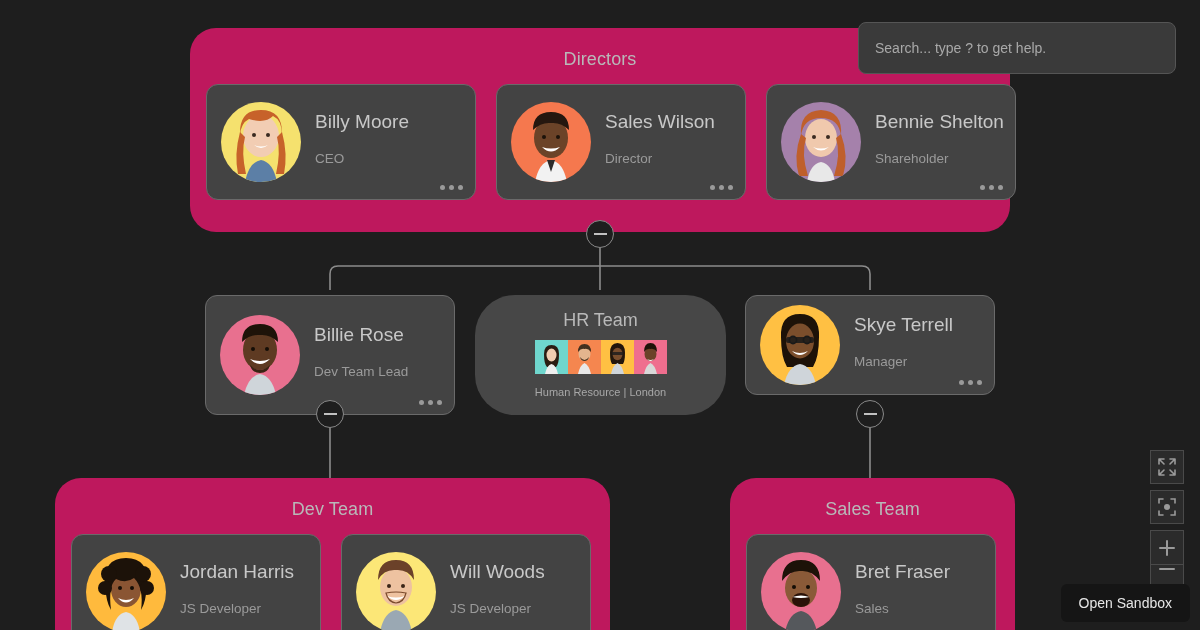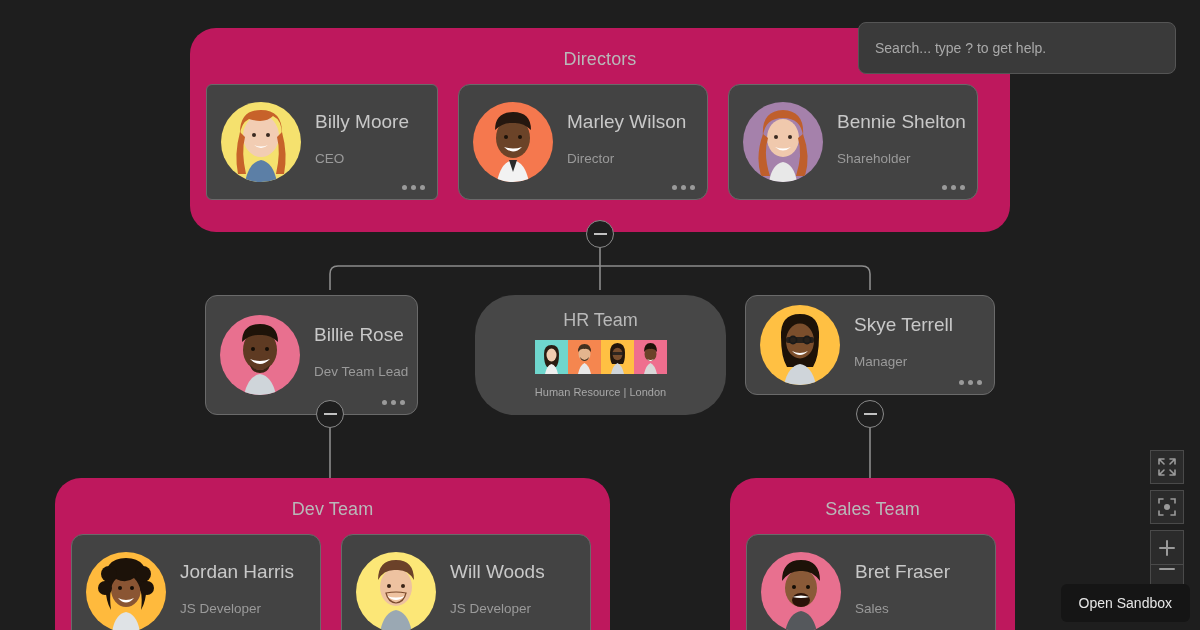--- a/index.html
+++ b/index.html
@@ -172,21 +172,21 @@
       <path d="M330 428 L330 478"></path>
 
       <path d="M870 428 L870 478"></path>
     </g>
   </svg>
 
   <div class="group" style="left:190px; top:28px; width:820px; height:204px;">
     <div class="group-title">Directors</div>
     <div class="group-body" style="padding-top:14px; gap:20px; padding-left:16px; padding-right:16px;">
 
-      <div class="card" style="width:232px;border-radius:6px;">
+      <div class="card" style="width:270px;">
         <div class="avatar" style="background:#f5e16e;">
           <svg class="face" viewBox="0 0 80 80">
             <ellipse cx="40" cy="34" rx="18" ry="21" fill="#f2cdb3"></ellipse>
             <path d="M19 33 Q18 8 40 8 Q62 8 61 33 Q61 18 52 14 Q44 22 28 17 Q20 21 19 33Z" fill="#c7622a"></path>
             <path d="M19 30 Q13 52 17 72 L25 72 Q20 50 24 35Z" fill="#c7622a"></path>
             <path d="M61 30 Q67 52 63 72 L55 72 Q60 50 56 35Z" fill="#c7622a"></path>
             <circle cx="33" cy="33" r="2" fill="#3a2a20"></circle>
               <circle cx="47" cy="33" r="2" fill="#3a2a20"></circle>
             <path d="M33 43 Q40 49 47 43 Q40 46 33 43Z" fill="#fff"></path>
             <path d="M24 80 Q28 60 40 58 Q52 60 56 80Z" fill="#5c7fa6"></path>
@@ -209,21 +209,21 @@
             <ellipse cx="40" cy="36" rx="17" ry="20" fill="#6b4328"></ellipse>
             <path d="M22 28 Q22 10 40 10 Q58 10 58 28 Q50 20 40 21 Q30 20 22 28Z" fill="#25170f"></path>
             <circle cx="33" cy="35" r="2" fill="#1c1209"></circle>
               <circle cx="47" cy="35" r="2" fill="#1c1209"></circle>
             <path d="M31 45 Q40 54 49 45 Q40 48 31 45Z" fill="#fff"></path>
             <path d="M24 80 Q28 60 40 58 Q52 60 56 80Z" fill="#f2f2f2"></path>
             <path d="M36 58 L40 70 L44 58Z" fill="#2b2b2b"></path>
           </svg>
         </div>
         <div class="person-text">
-          <div class="person-name">Marley Wilson</div>
+          <div class="person-name">Sales Wilson</div>
           <div class="person-role">Director</div>
         </div>
         <div class="dots">
             <i></i>
             <i></i>
             <i></i>
           </div>
       </div>
 
       <div class="card" style="width:250px;">
@@ -250,21 +250,21 @@
           </div>
       </div>
 
     </div>
   </div>
 
   <div class="toggle" style="left:586px; top:220px;">
     <span class="bar"></span>
   </div>
 
-  <div class="card standalone" style="left:205px; top:295px; width:213px; height:120px;">
+  <div class="card standalone" style="left:205px; top:295px; width:250px; height:120px;">
     <div class="avatar" style="background:#e8708f;">
       <svg class="face" viewBox="0 0 80 80">
         <ellipse cx="40" cy="35" rx="17" ry="20" fill="#5e3a22"></ellipse>
         <path d="M22 27 Q22 9 40 9 Q58 9 58 27 Q50 19 40 20 Q30 19 22 27Z" fill="#1e1309"></path>
         <circle cx="33" cy="34" r="2" fill="#150d06"></circle>
           <circle cx="47" cy="34" r="2" fill="#150d06"></circle>
         <path d="M30 44 Q40 54 50 44 Q40 48 30 44Z" fill="#fff"></path>
         <path d="M30 50 Q40 60 50 50 Q48 58 40 58 Q32 58 30 50Z" fill="#3a2414"></path>
         <path d="M24 80 Q28 61 40 59 Q52 61 56 80Z" fill="#cfd5da"></path>
       </svg>

